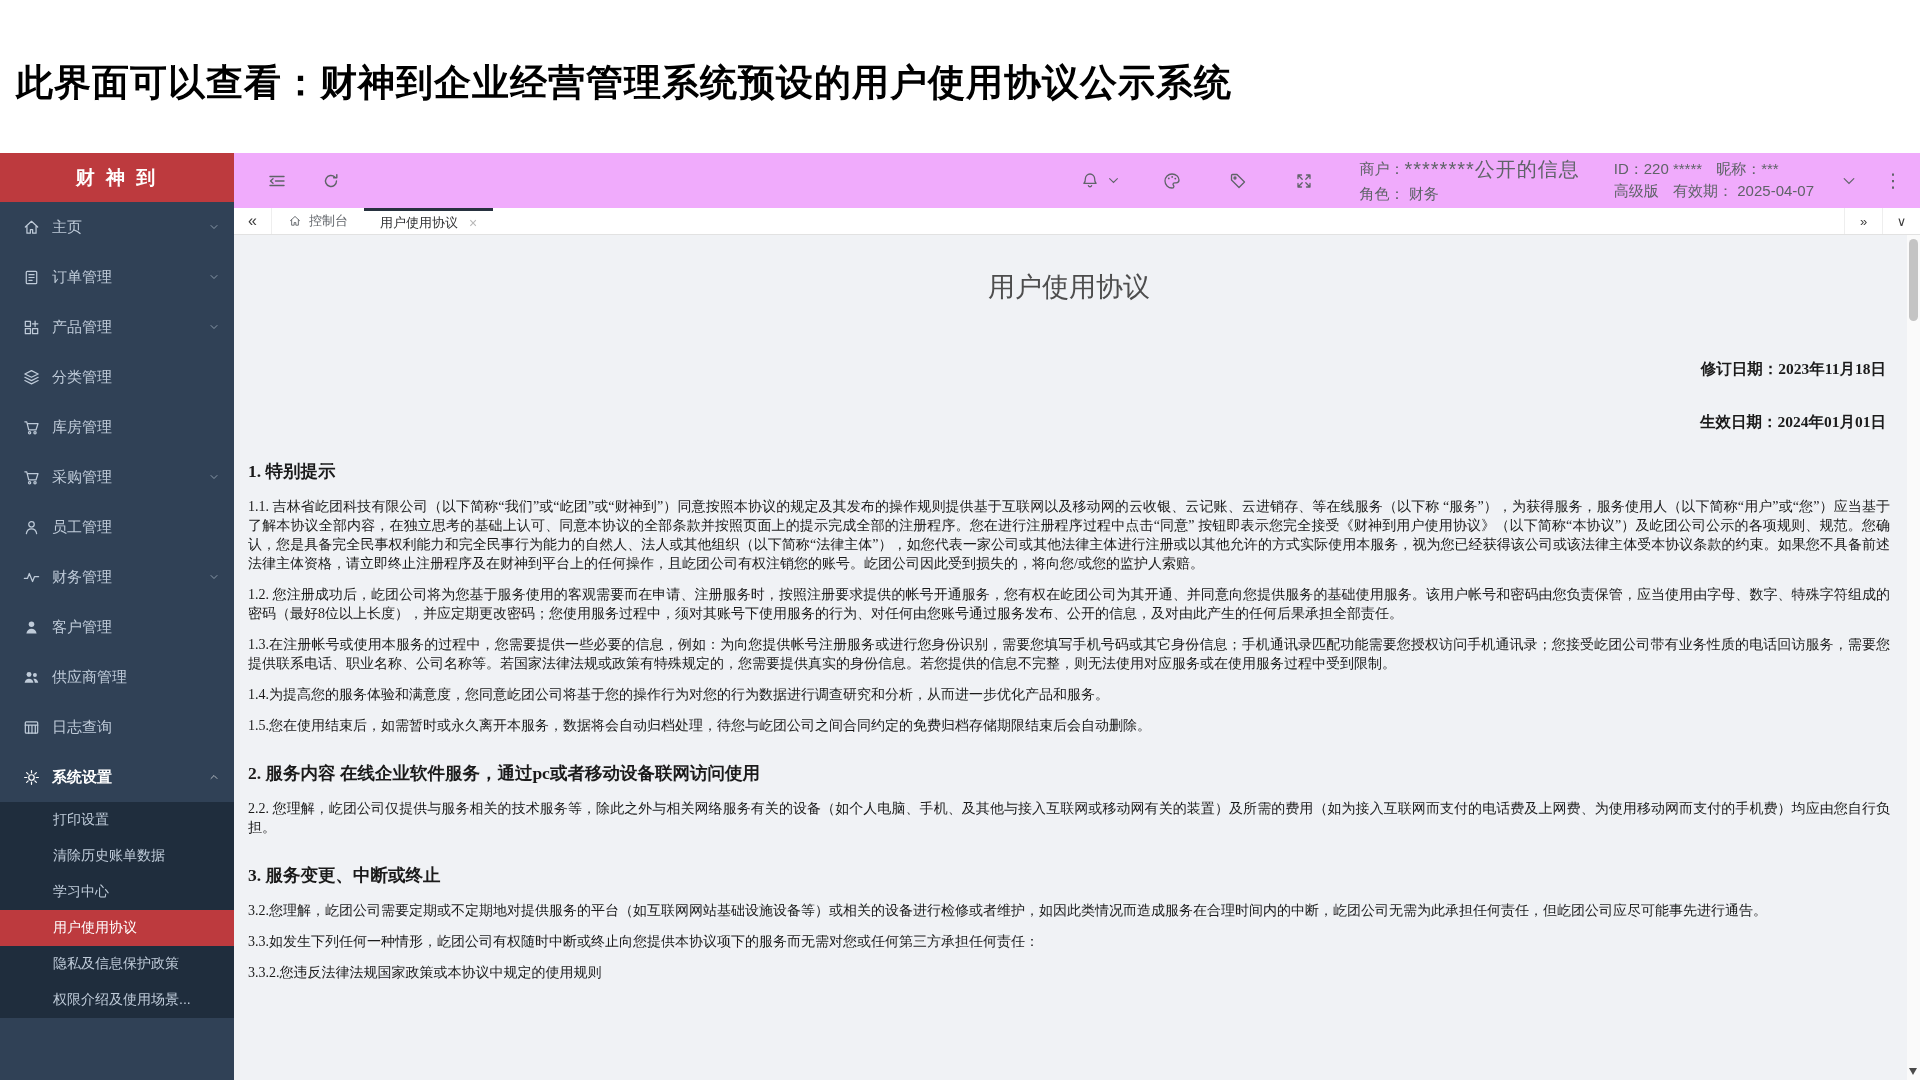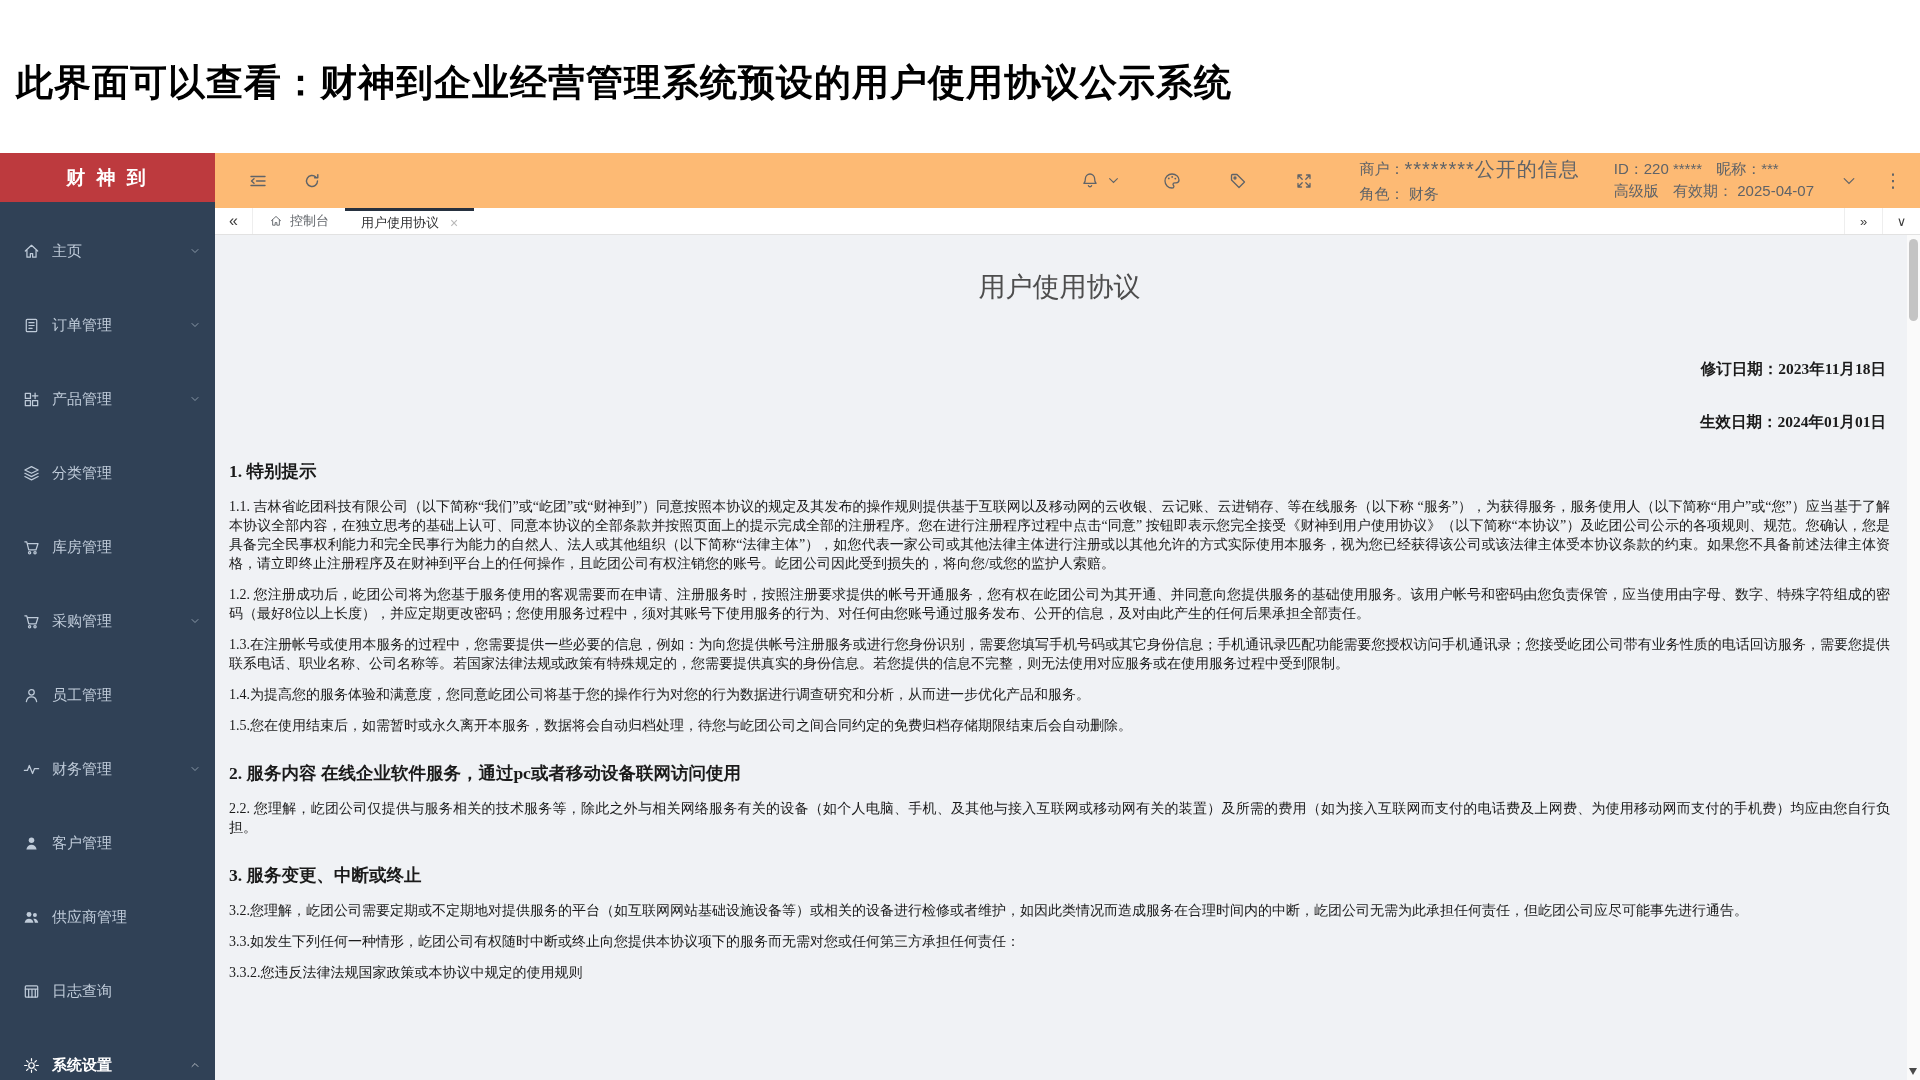--- a/index.html
+++ b/index.html
@@ -5,38 +5,38 @@
   * { box-sizing: border-box; margin:0; padding:0; }
   html,body { width:1920px; height:1080px; overflow:hidden; background:#fff;
               font-family:"Liberation Sans", sans-serif; }
 
   .caption { position:absolute; top:58px; left:16px; font-size:37px; font-weight:700;
              color:#000; letter-spacing:1px; white-space:nowrap; }
 
   .app { position:absolute; top:153px; left:0; width:1920px; bottom:0; display:flex; }
 
   
-  .sidebar { width:215px; flex:none; background:#304156; display:flex; flex-direction:column; }
+  .sidebar { width:234px; flex:none; background:#304156; display:flex; flex-direction:column; }
   .brand { height:49px; background:#bd3a3e; color:#fff; display:flex; align-items:center;
            justify-content:center; font-size:19px; font-weight:700; letter-spacing:3px; flex:none; }
   .menu-item { height:50px; display:flex; align-items:center; padding:0 14px 0 22px;
-               color:#bfcbd9; font-size:15px; cursor:pointer; flex:none;margin-top:24px; }
+               color:#bfcbd9; font-size:15px; cursor:pointer; flex:none; }
   .menu-item.active { color:#fff; font-weight:700; }
   .menu-item svg { width:19px; height:19px; margin-right:11px; flex:none; }
   .mi-label { flex:1; white-space:nowrap; }
   .mi-chev { display:flex; align-items:center; }
   .mi-chev svg { width:12px; height:12px; margin:0; opacity:.8; }
   .submenu { background:#1f2d3d; flex:none; }
   .sub-item { height:36px; display:flex; align-items:center; padding-left:53px;
               color:#bfcbd9; font-size:14px; cursor:pointer; white-space:nowrap; }
   .sub-item.active { background:#bd3a3e; color:#fff; }
 
   
   .main { flex:1; display:flex; flex-direction:column; min-width:0; }
-  .toolbar { height:55px; background:#fdba74; display:flex; align-items:center;
+  .toolbar { height:55px; background:#f0abfc; display:flex; align-items:center;
              padding:0 16px 0 28px; flex:none; }
   .tb-icon { color:#5f6368; width:30px; height:30px; display:flex; align-items:center;
              justify-content:center; cursor:pointer; flex:none; }
   .tb-icon svg { width:20px; height:20px; }
   .tb-left { display:flex; align-items:center; gap:24px; }
   .tb-right { margin-left:auto; display:flex; align-items:center; }
   .bell-group { display:flex; align-items:center; }
   .bell-group .chev svg { width:13px; height:13px; }
   .gap36 { margin-left:36px; }
   .acct { margin-left:40px; color:#5f6368; font-size:15px; line-height:1.25; white-space:nowrap; }

